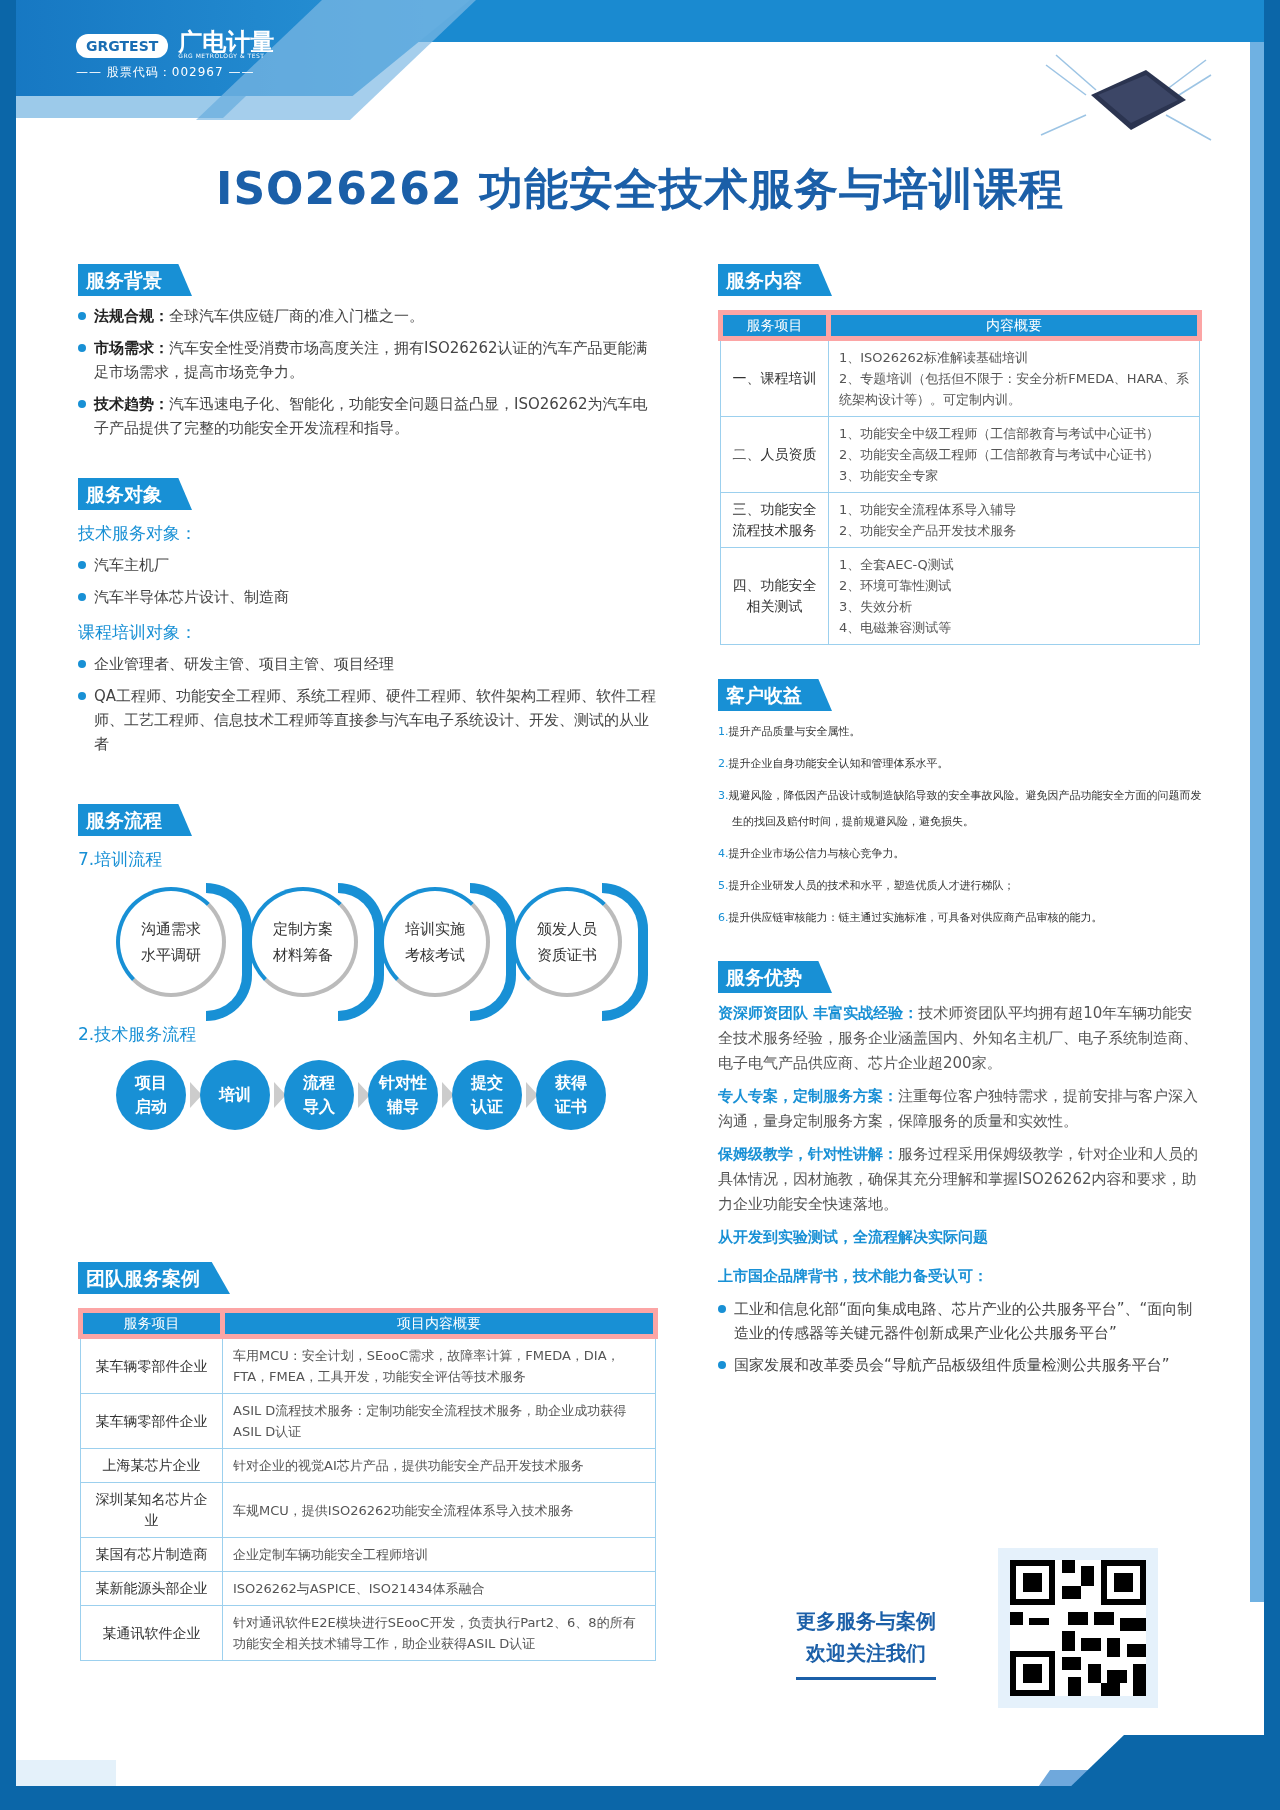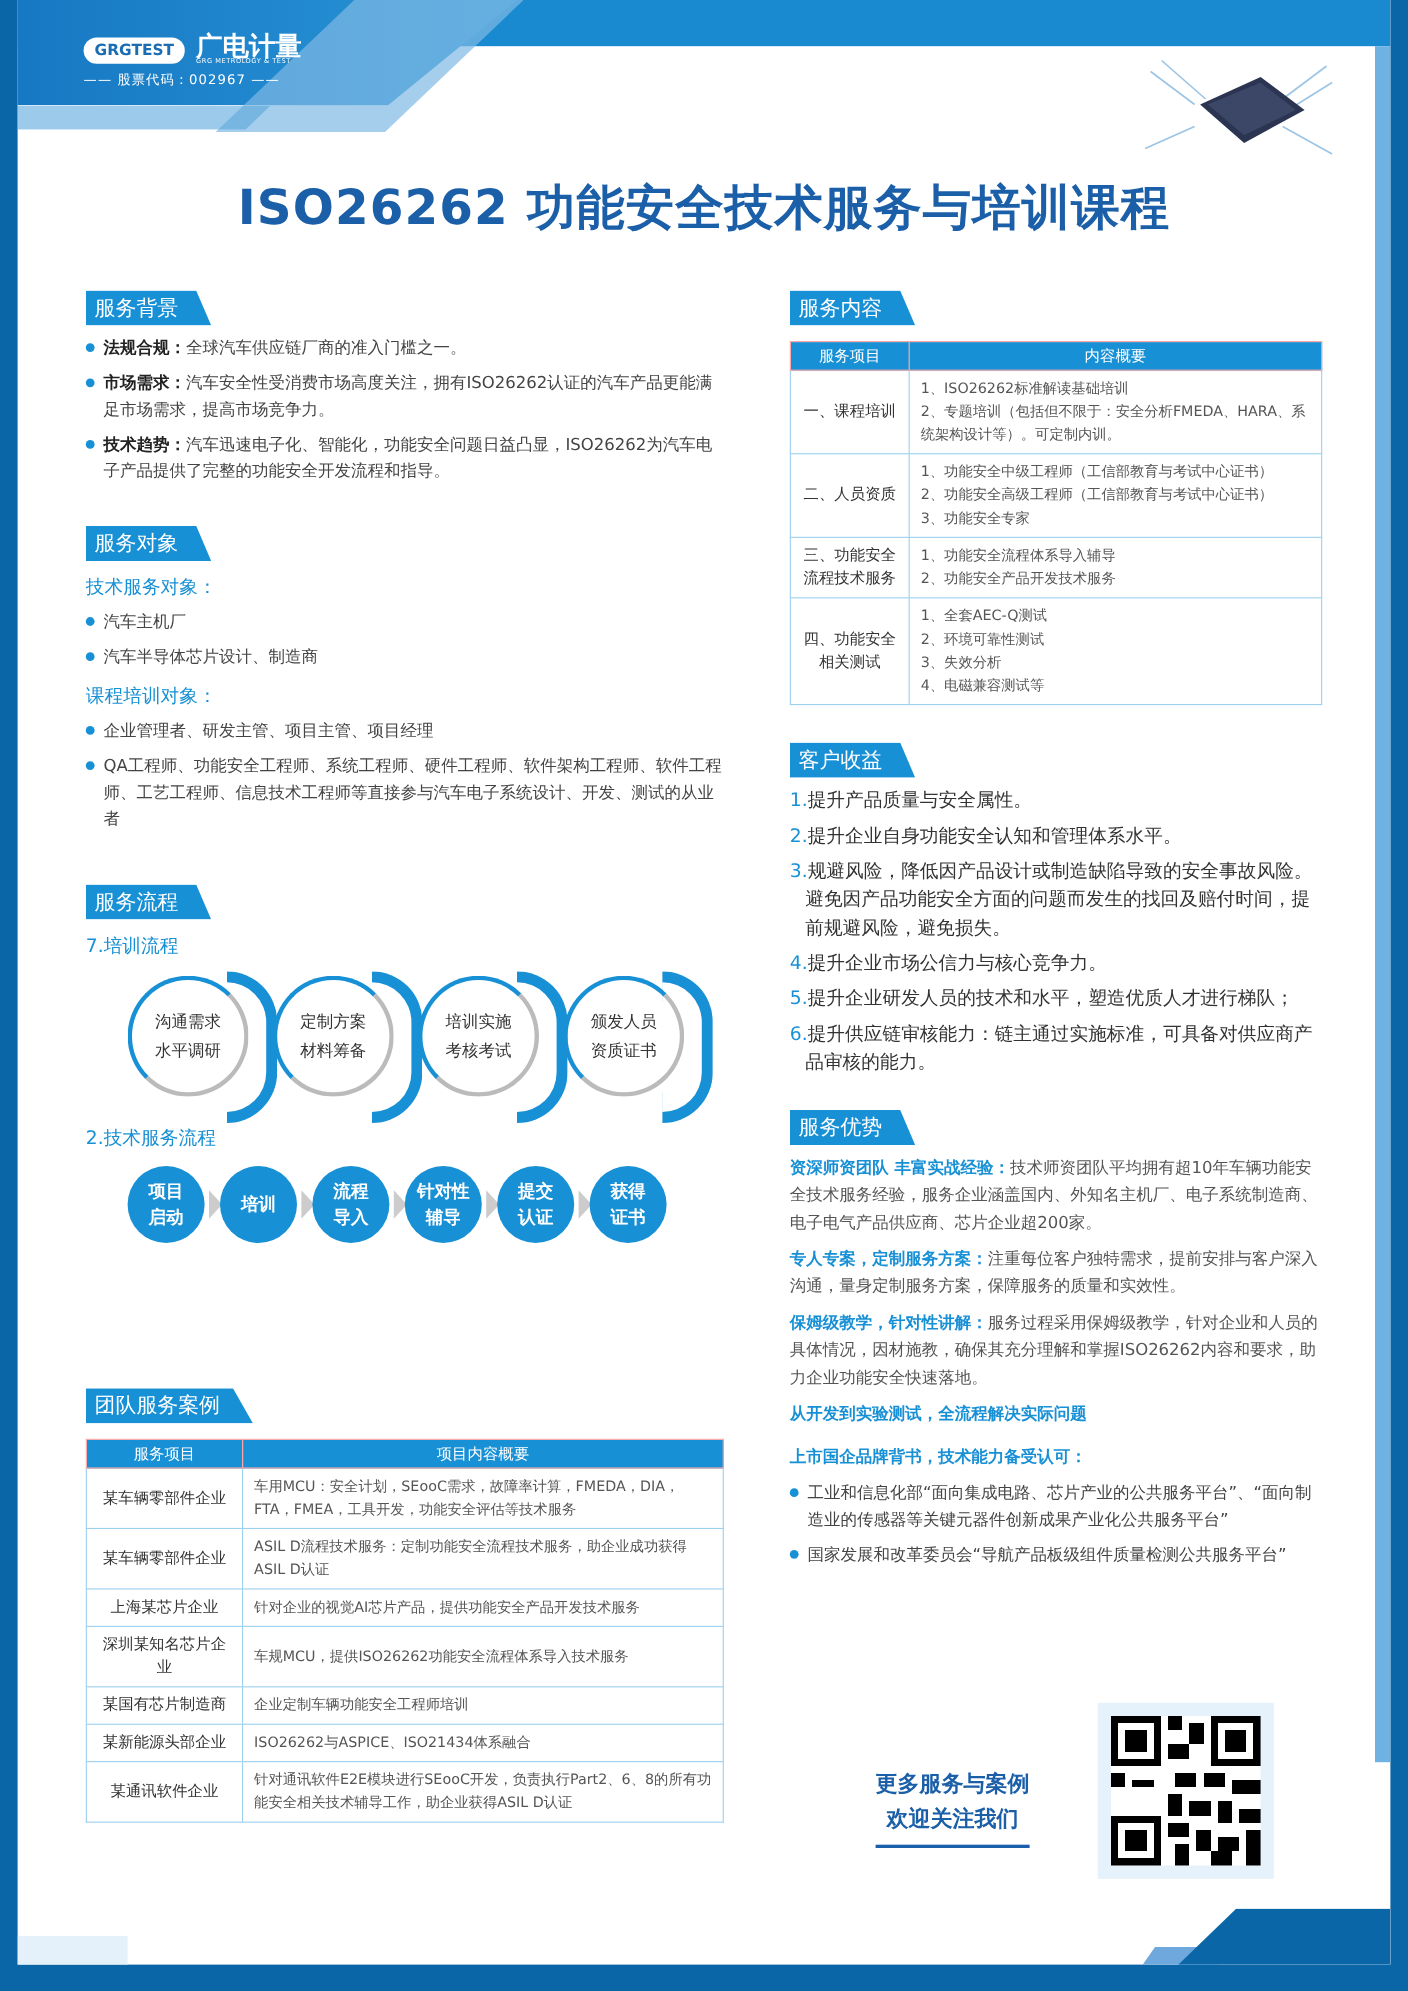--- a/index.html
+++ b/index.html
@@ -10,32 +10,32 @@
 .hdr-left2{position:absolute;left:180px;top:0;width:280px;height:120px;background:#7fb9e4;opacity:.7;clip-path:polygon(45% 0,100% 0,55% 100%,0 100%)}
 .hdr-stripe{position:absolute;left:0;top:96px;width:230px;height:22px;background:#5aa6dc;opacity:.6;clip-path:polygon(0 0,100% 0,90% 100%,0 100%)}
 .right-strip{position:absolute;right:0;top:42px;width:14px;height:1560px;background:#6fb1e2}
 .logo{position:absolute;left:60px;top:32px;display:flex;align-items:center;gap:10px}
 .logo-pill{background:#fff;color:#1a6db3;font-weight:bold;font-size:14px;border-radius:14px;padding:4px 10px}
 .logo-cn{color:#fff;font-size:24px;font-weight:bold;line-height:20px}
 .logo-en{color:#fff;font-size:6px;letter-spacing:.5px}
 .stock{position:absolute;left:60px;top:64px;color:#fff;font-size:12px;letter-spacing:1px}
 .chip{position:absolute;left:1020px;top:45px;width:180px;height:110px}
 .title{position:absolute;left:0;width:1248px;top:160px;text-align:center;color:#1b5fa8;font-size:44px;font-weight:bold;letter-spacing:1px}
-.sec-tag{display:inline-block;background:#1890d5;color:#fff;font-size:19px;font-weight:normal;padding:3px 30px 3px 8px;clip-path:polygon(0 0,88% 0,100% 100%,0 100%);height:32px;line-height:26px}
+.sec-tag{display:inline-block;background:#1890d5;color:#fff;font-size:19px;font-weight:bold;padding:3px 30px 3px 8px;clip-path:polygon(0 0,88% 0,100% 100%,0 100%);height:32px;line-height:26px}
 .col{position:absolute}
 .bul{display:flex;gap:8px;font-size:15px;line-height:24px;color:#444;margin:8px 0}
 .dot{width:8px;height:8px;border-radius:50%;background:#1890d5;margin-top:8px;flex:none}
 .bul b{color:#222}
 .sub{color:#1890d5;font-size:17px;margin:12px 0 8px}
 table{border-collapse:collapse;width:100%}
-th{background:#1890d5;color:#fff;font-weight:normal;font-size:14px;height:26px;border:1px solid #fca5a5}
+th{background:#1890d5;color:#fff;font-weight:normal;font-size:14px;height:26px;border:5px solid #fca5a5}
 td{border:1px solid #9cd0ee;font-size:13px;color:#555;padding:6px 10px;line-height:21px;vertical-align:middle}
 td.k{text-align:center;color:#333;font-size:14px}
 .num{color:#1890d5}
-.ben{font-size:17px;line-height:26px;color:#333;margin:6px 0;padding-left:14px;text-indent:-14px}
+.ben{font-size:11px;line-height:26px;color:#333;margin:6px 0;padding-left:14px;text-indent:-14px}
 .adv{font-size:15px;line-height:25px;color:#555;margin:8px 0}
 .adv b{color:#1890d5}
 .flow1{display:flex;gap:22px;margin-top:16px;padding-left:38px}
 .ring{width:110px;height:110px;border-radius:50%;border:4px solid #1890d5;border-right-color:#bbb;border-bottom-color:#bbb;display:flex;align-items:center;justify-content:center;font-size:15px;line-height:26px;color:#333;position:relative}
 .ring::after{content:"";position:absolute;right:-30px;top:-8px;width:36px;height:118px;border-radius:0 60px 60px 0;border:10px solid #1890d5;border-left:none}
 .flow2{display:flex;gap:14px;margin-top:14px;padding-left:38px}
 .ball{width:70px;height:70px;border-radius:50%;background:#1890d5;color:#fff;font-weight:bold;font-size:16px;display:flex;align-items:center;justify-content:center;text-align:center;line-height:24px;position:relative}
 .ball::after{content:"";position:absolute;right:-16px;top:22px;border-left:12px solid #ccc;border-top:13px solid transparent;border-bottom:13px solid transparent}
 .ball:last-child::after{display:none}
 .follow{position:absolute;left:780px;top:1605px;color:#1b5fa8;font-size:20px;font-weight:bold;text-align:center;line-height:32px}

